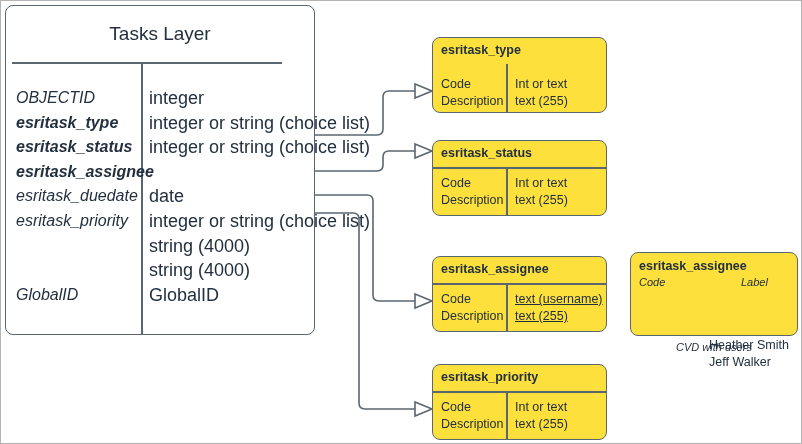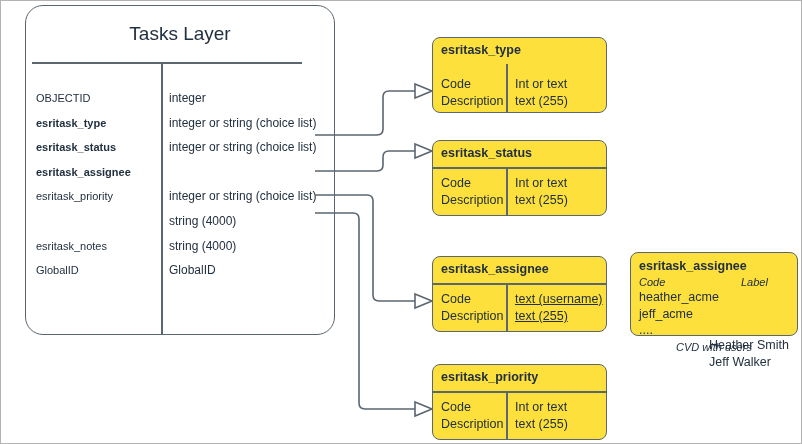--- a/index.html
+++ b/index.html
@@ -20,24 +20,23 @@
   }
 
   
   .entity {
     position: absolute;
     left: 4px;
     top: 4px;
     width: 310px;
     height: 330px;
     border: 1.6px solid #5b6670;
-    border-radius: 18px;
+    border-radius: 8px;
     background: #ffffff;
     box-sizing: border-box;
-    margin-left: 20px;
   }
   .entity-title {
     position: absolute;
     left: 0;
     top: 0;
     width: 100%;
     height: 56px;
     line-height: 56px;
     text-align: center;
     font-size: 19px;
@@ -68,29 +67,30 @@
     width: 100%;
   }
   .erow {
     position: relative;
     height: 24.6px;
   }
   .erow .fname {
     position: absolute;
     left: 10px;
     top: 0;
-    font-size: 11px;
+    font-size: 16px;
     line-height: 24.6px;
     white-space: nowrap;
+    font-style: italic;
   }
   .erow .ftype {
     position: absolute;
     left: 143px;
     top: 0;
-    font-size: 12px;
+    font-size: 18px;
     line-height: 24.6px;
     white-space: nowrap;
   }
   .erow.bold .fname { font-weight: bold; }
 
   
   .ybox {
     position: absolute;
     border: 1.6px solid #5b6670;
     border-radius: 8px;
@@ -193,28 +193,31 @@
         <span class="ftype">integer or string (choice list)</span>
       </div>
       <div class="erow bold">
         <span class="fname">esritask_status</span>
         <span class="ftype">integer or string (choice list)</span>
       </div>
       <div class="erow bold">
         <span class="fname">esritask_assignee</span>
       </div>
       <div class="erow">
+        <span class="fname">esritask_duedate</span>
+        <span class="ftype">date</span>
+      </div>
+      <div class="erow">
         <span class="fname">esritask_priority</span>
         <span class="ftype">integer or string (choice list)</span>
       </div>
       <div class="erow">
         <span class="ftype">string (4000)</span>
       </div>
       <div class="erow">
-        <span class="fname">esritask_notes</span>
         <span class="ftype">string (4000)</span>
       </div>
       <div class="erow">
         <span class="fname">GlobalID</span>
         <span class="ftype">GlobalID</span>
       </div>
 
     </div>
   </div>
 
@@ -269,21 +272,18 @@
     <div class="ybox-col" style="left:8px;  top:34px;">Code
 Description</div>
     <div class="ybox-col" style="left:82px; top:34px;">Int or text
 text (255)</div>
   </div>
 
   <div class="cvd" style="left:629px; top:251px; width:168px; height:84px;">
     <div class="cvd-title">esritask_assignee</div>
     <div class="cvd-hdr" style="left:8px;">Code</div>
     <div class="cvd-hdr" style="left:78px;margin-left:32px;">Label</div>
-    <div class="cvd-col" style="left:8px;">heather_acme
-jeff_acme
-....</div>
     <div class="cvd-col" style="left:78px;margin-top:48px;">Heather Smith
 Jeff Walker</div>
   </div>
   <div class="cvd-caption" style="left:629px; top:340px; width:168px;">CVD with users</div>
 
 </div>
 
 </body></html>

